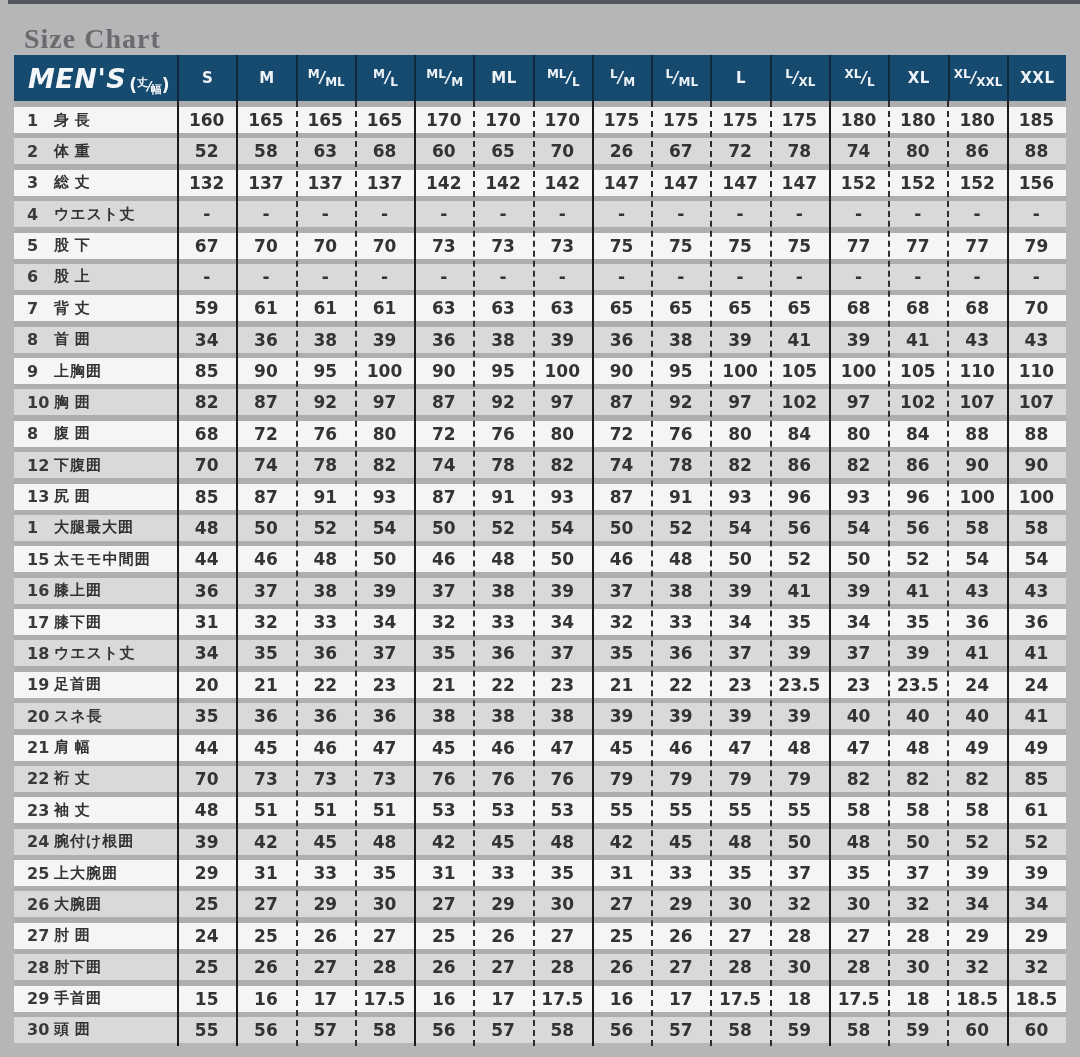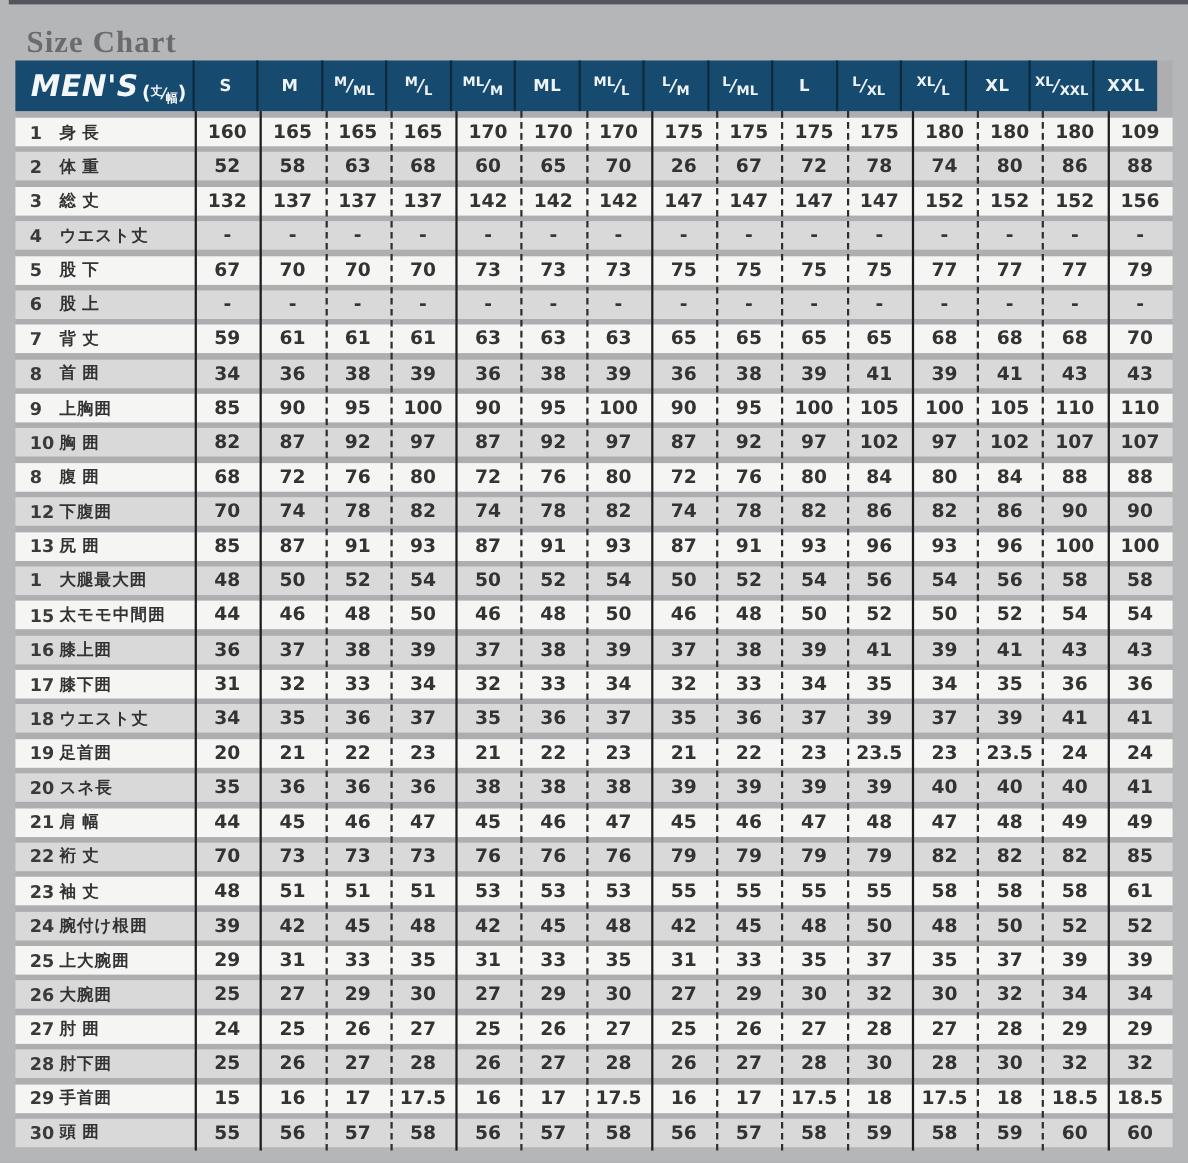--- a/index.html
+++ b/index.html
@@ -17,21 +17,21 @@
     font-family:"Liberation Serif","DejaVu Serif",serif;
     font-weight:bold;font-size:28px;line-height:52px;
     color:#6b6b6e;letter-spacing:1px;
   }
   .size-table{
     position:absolute;left:14px;top:55px;width:1052px;height:988px;
     background:#aeaeb0;
   }
   
   .thead{
-    position:absolute;left:0;top:0;right:14px;height:46px;
+    position:absolute;left:0;top:0;right:0;height:46px;
     background:#174a6f;display:flex;
   }
   .thead .corner{
     width:15.5%;box-sizing:border-box;display:flex;align-items:center;
     padding-left:14px;color:#f4f7fa;
   }
   .mens{
     font-size:27px;font-weight:bold;font-style:italic;letter-spacing:.5px;
   }
   .unit{
@@ -177,21 +177,21 @@
         <div class="val-cell cell">170</div>
         <div class="val-cell cell">170</div>
         <div class="val-cell cell">170</div>
         <div class="val-cell cell">175</div>
         <div class="val-cell cell">175</div>
         <div class="val-cell cell">175</div>
         <div class="val-cell cell">175</div>
         <div class="val-cell cell">180</div>
         <div class="val-cell cell">180</div>
         <div class="val-cell cell">180</div>
-        <div class="val-cell cell">109</div>
+        <div class="val-cell cell">185</div>
       </div>
       <div class="trow even">
         <div class="label-cell cell">
           <span class="row-num">2</span>
           <span class="row-label">体 重</span>
         </div>
         <div class="val-cell cell">52</div>
         <div class="val-cell cell">58</div>
         <div class="val-cell cell">63</div>
         <div class="val-cell cell">68</div>

